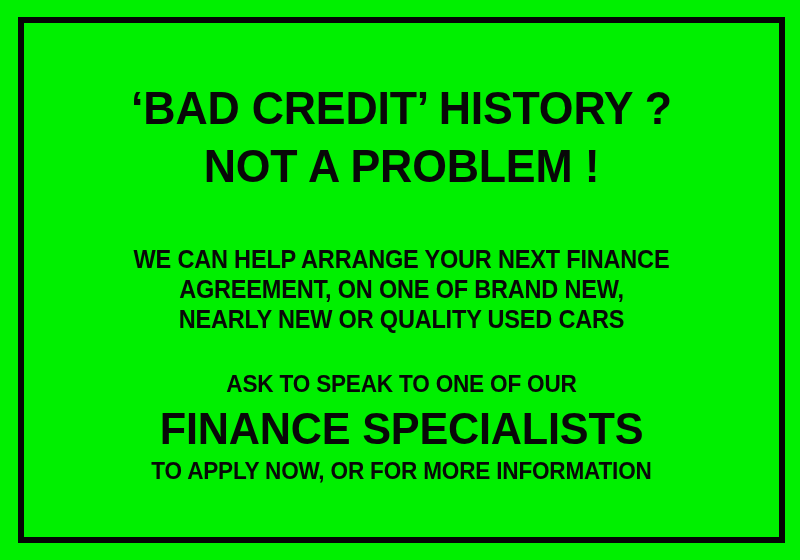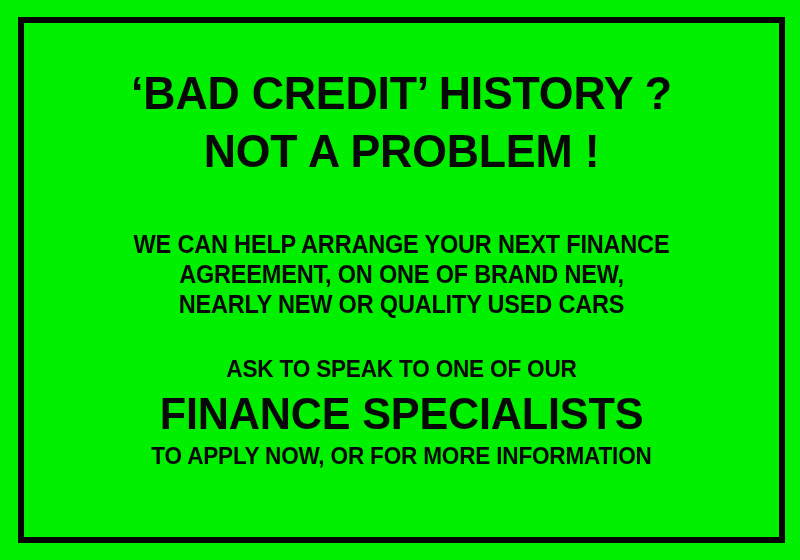--- a/index.html
+++ b/index.html
@@ -30,21 +30,21 @@
     width: 767px;
     height: 526px;
     border: 6px solid #050505;
     box-sizing: border-box;
     background: transparent;
   }
 
   #content {
     position: absolute;
     left: 18px;
-    top: 2px;
+    top: 17px;
     width: 767px;
     height: 526px;
     box-sizing: border-box;
     display: flex;
     flex-direction: column;
     align-items: center;
     justify-content: flex-start;
     text-align: center;
   }
 

